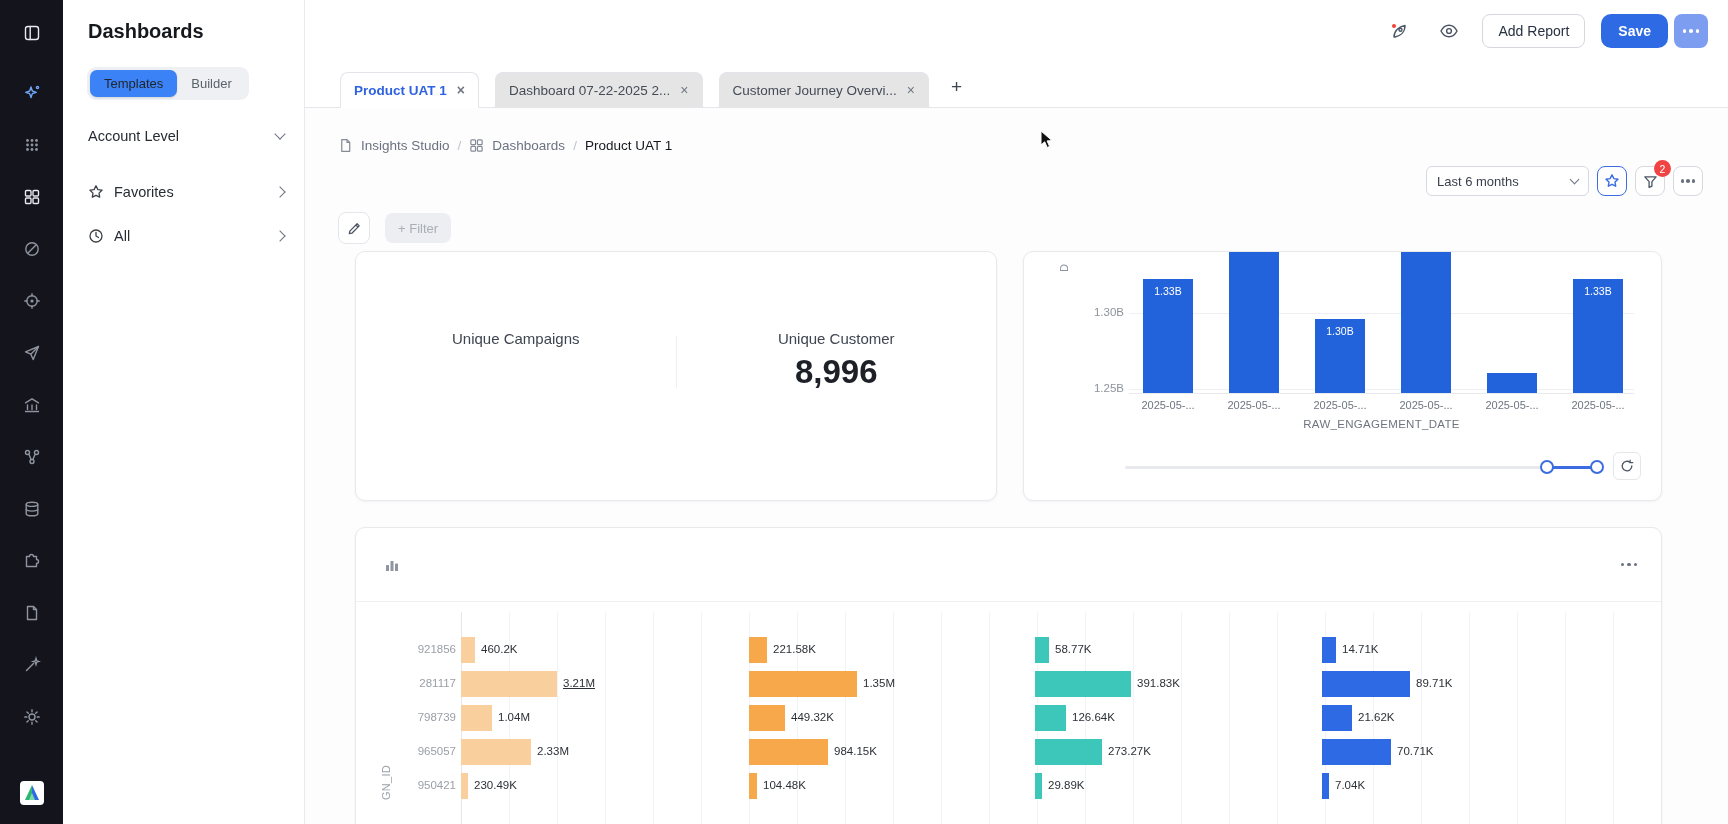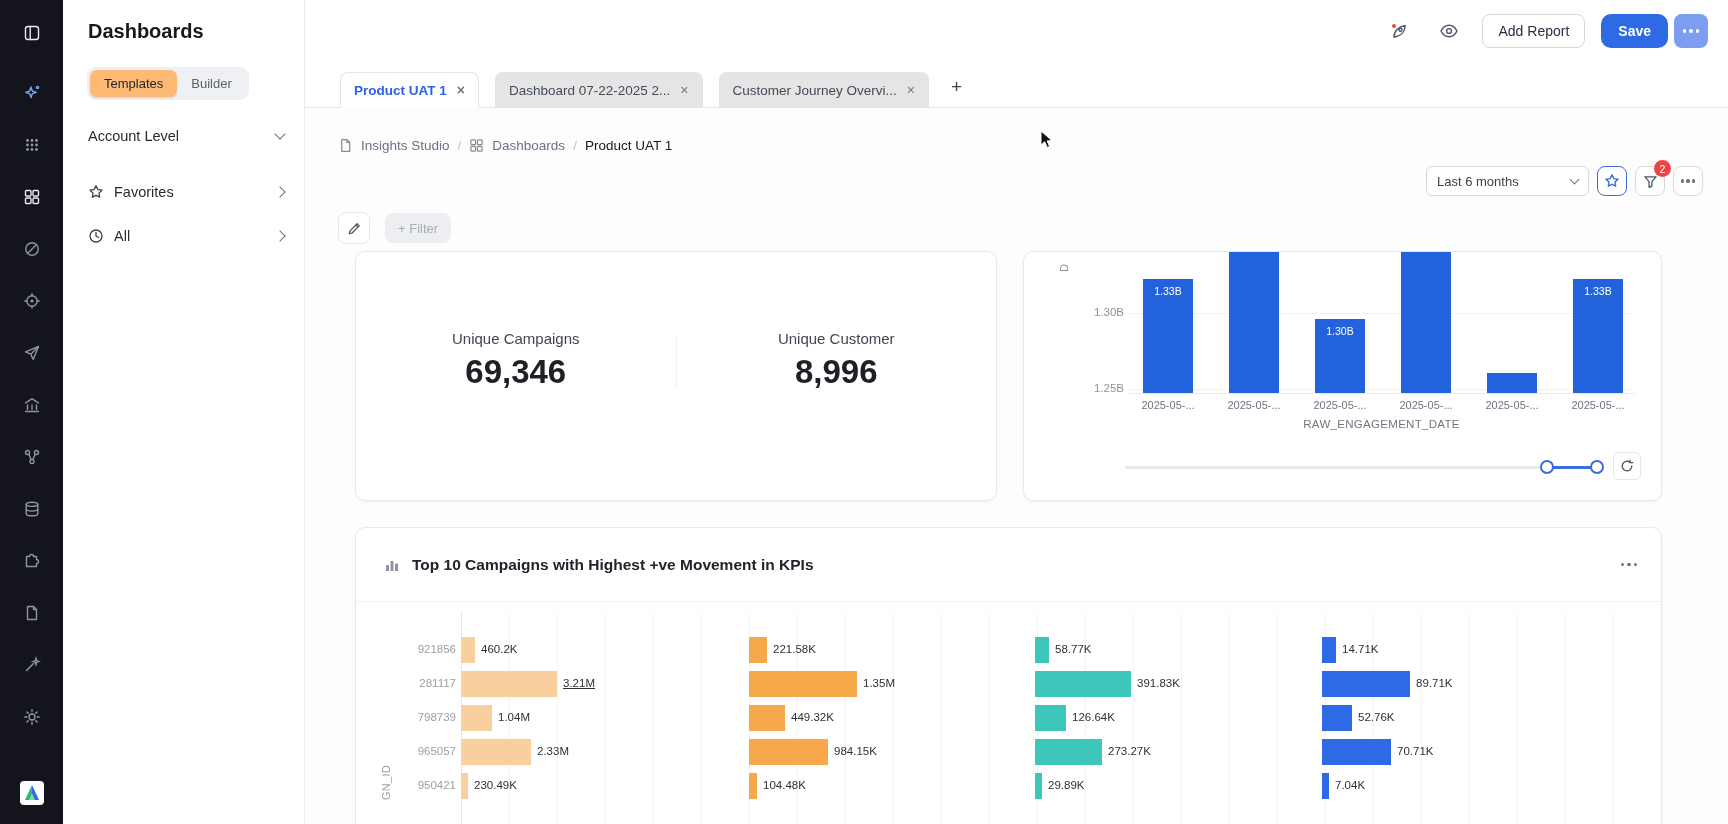--- a/index.html
+++ b/index.html
@@ -13,21 +13,21 @@
     margin-bottom:26px; cursor:pointer; }
   .rail-icon.first { margin-bottom:34px; }
   .rail-logo { margin-top:auto; margin-bottom:0; }
 
   
   .left-panel { position:absolute; left:63px; top:0; width:242px; height:824px; background:#fff;
     border-right:1px solid #e8eaee; }
   .panel-title { padding:20px 0 0 25px; font-size:20px; font-weight:700; color:#15181d; }
   .seg { margin:24px 0 0 24px; display:inline-flex; background:#eef0f3; border-radius:9px; padding:3px; }
   .seg-opt { padding:6px 14px; font-size:13px; color:#5b626c; border-radius:7px; cursor:pointer; white-space:nowrap; }
-  .seg-opt.active { background:#fdba74; color:#22262c; font-weight:500; box-shadow:0 1px 2px rgba(0,0,0,.12); }
+  .seg-opt.active { background:#3b82f6; color:#22262c; font-weight:500; box-shadow:0 1px 2px rgba(0,0,0,.12); }
   .nav-list { margin-top:14px; }
   .nav-row { height:44px; display:flex; align-items:center; padding:0 20px 0 25px; font-size:14.5px;
     color:#272c33; cursor:pointer; }
   .nav-row .row-icon { margin-right:10px; display:flex; }
   .nav-row .spacer { flex:1; }
   .nav-gap { margin-top:12px; }
   .chev-down { width:8px; height:8px; border-right:1.6px solid #6b7280; border-bottom:1.6px solid #6b7280;
     transform:rotate(45deg); margin-top:-4px; }
   .chev-right { width:8px; height:8px; border-right:1.6px solid #6b7280; border-bottom:1.6px solid #6b7280;
     transform:rotate(-45deg); }
@@ -364,21 +364,20 @@
             <path d="M2.5 13.5 L3 10.8 L10.8 3 L13 5.2 L5.2 13 Z"></path>
             <line x1="9.5" y1="4.3" x2="11.7" y2="6.5"></line>
           </svg>
       </div>
       <button class="add-filter">+ Filter</button>
     </div>
 
     <div class="card kpi-card">
       <div class="kpi">
         <div class="kpi-label">Unique Campaigns</div>
-        <div class="kpi-value">69,346</div>
       </div>
       <div class="kpi-divider"></div>
       <div class="kpi">
         <div class="kpi-label">Unique Customer</div>
         <div class="kpi-value">8,996</div>
       </div>
     </div>
 
     <div class="card engagement-card">
       <div class="eng-plot">
@@ -421,21 +420,20 @@
         </div>
     </div>
 
     <div class="card top10-card">
       <div class="top10-header">
         <svg width="16" height="16" viewBox="0 0 16 16" fill="#8f95a0">
             <rect x="2" y="8" width="3" height="6" rx="0.5"></rect>
             <rect x="6.5" y="4" width="3" height="10" rx="0.5"></rect>
             <rect x="11" y="6.5" width="3" height="7.5" rx="0.5"></rect>
           </svg>
-        <span class="top10-title">Top 10 Campaigns with Highest +ve Movement in KPIs</span>
         <span class="top10-more">
           <span class="dot gray"></span>
             <span class="dot gray"></span>
             <span class="dot gray"></span>
         </span>
       </div>
       <div class="top10-plot">
         <div class="ylabel-frag">GN_ID</div>
 
       <div class="vgrid" style="left: 105px; background: rgb(228, 230, 234);"></div>
@@ -496,21 +494,21 @@
           <div class="hbar-label" style="left: 716px; top: 109px;">126.64K</div>
           <div class="hbar" style="left: 679px; top: 137px; width: 67px; background: rgb(60, 199, 186);"></div>
           <div class="hbar-label" style="left: 752px; top: 143px;">273.27K</div>
           <div class="hbar" style="left: 679px; top: 171px; width: 7px; background: rgb(60, 199, 186);"></div>
           <div class="hbar-label" style="left: 692px; top: 177px;">29.89K</div>
           <div class="hbar" style="left: 966px; top: 35px; width: 14px; background: rgb(46, 106, 228);"></div>
           <div class="hbar-label" style="left: 986px; top: 41px;">14.71K</div>
           <div class="hbar" style="left: 966px; top: 69px; width: 88px; background: rgb(46, 106, 228);"></div>
           <div class="hbar-label" style="left: 1060px; top: 75px;">89.71K</div>
           <div class="hbar" style="left: 966px; top: 103px; width: 30px; background: rgb(46, 106, 228);"></div>
-          <div class="hbar-label" style="left: 1002px; top: 109px;">52.76K</div>
+          <div class="hbar-label" style="left: 1002px; top: 109px;">21.62K</div>
           <div class="hbar" style="left: 966px; top: 137px; width: 69px; background: rgb(46, 106, 228);"></div>
           <div class="hbar-label" style="left: 1041px; top: 143px;">70.71K</div>
           <div class="hbar" style="left: 966px; top: 171px; width: 7px; background: rgb(46, 106, 228);"></div>
           <div class="hbar-label" style="left: 979px; top: 177px;">7.04K</div>
         </div>
     </div>
 
   </div>
 
 </div>

